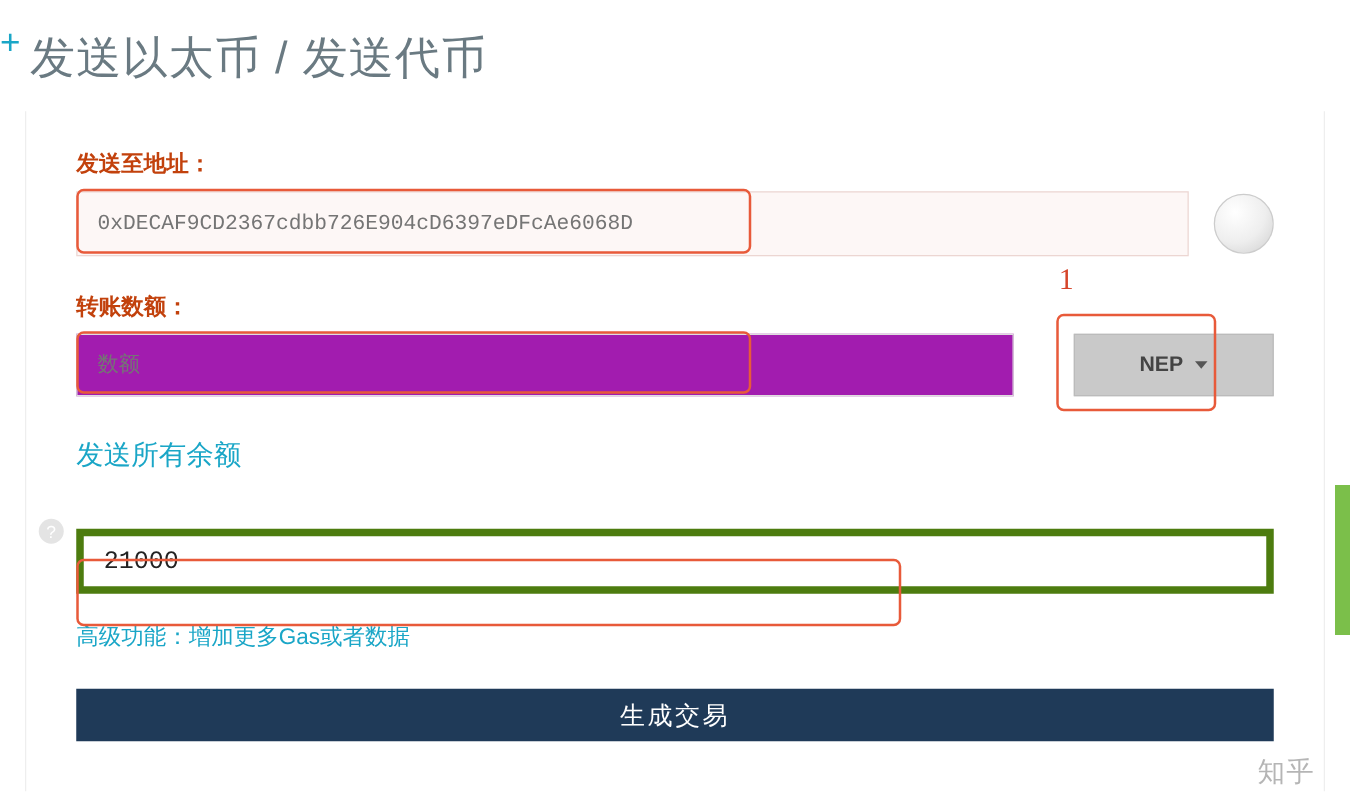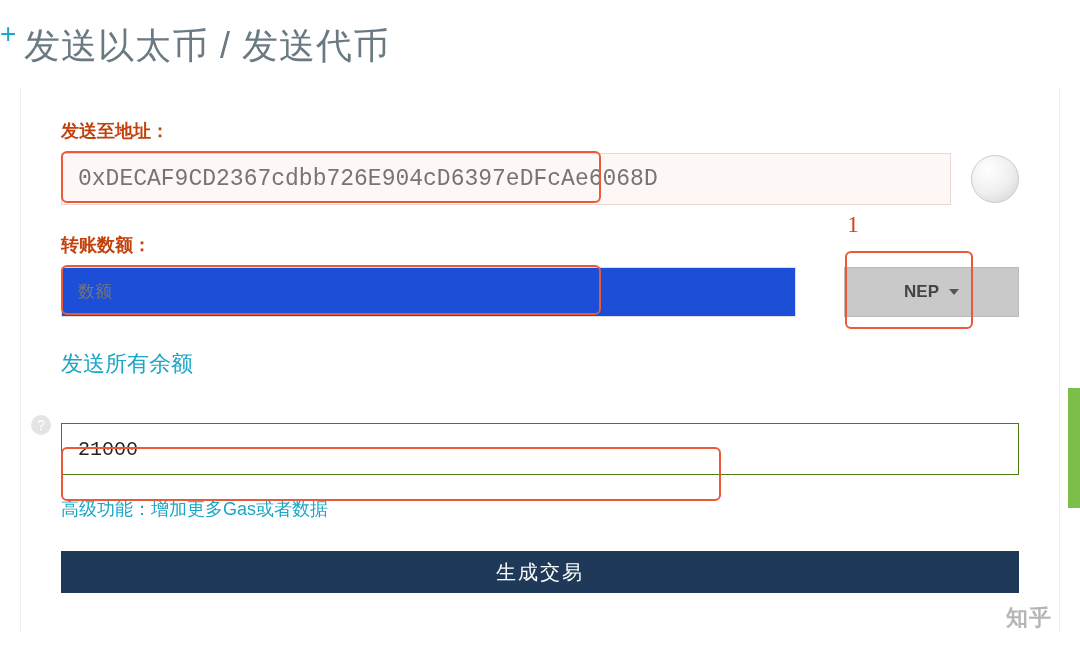--- a/index.html
+++ b/index.html
@@ -45,21 +45,21 @@
     .address-row { position: relative; margin-bottom: 28px; }
     .address-input-wrap {
       display: flex;
       align-items: center;
     }
     .address-input {
       flex: 1;
       height: 52px;
       border: 1px solid #ecd6d2;
       background: #fdf7f6;
-      font-size: 23px;
+      font-size: 17px;
       font-family: "Courier New", monospace;
       color: #b9b9b9;
       padding: 0 16px;
       outline: none;
     }
     .address-highlight {
       position: absolute;
       top: 32px;
       left: 0;
       width: 540px;
@@ -87,25 +87,25 @@
     }
     .amount-row { position: relative; margin-bottom: 10px; }
     .amount-flex { display: flex; align-items: stretch; height: 50px; }
     .amount-input {
       flex: 1;
       border: 1px solid #dedede;
       font-size: 17px;
       padding: 0 16px;
       color: #b9b9b9;
       outline: none;
-      background: #1d4ed8;
+      background: #a21caf;
     }
     .amount-gap { width: 48px; }
     .token-select {
-      width: 175px;
+      width: 160px;
       background: #c9c9c9;
       color: #444;
       display: flex;
       align-items: center;
       justify-content: center;
       font-size: 17px;
       font-weight: 600;
       cursor: pointer;
       border: 1px solid #bbb;
     }
@@ -153,21 +153,21 @@
       background: #e4e4e4;
       color: #fff;
       font-size: 14px;
       display: flex;
       align-items: center;
       justify-content: center;
     }
     .gas-input {
       width: 100%;
       height: 52px;
-      border: 1px solid #4d7c0f;
+      border: 6px solid #4d7c0f;
       background: #fff;
       font-size: 20px;
       font-family: "Courier New", monospace;
       color: #222;
       padding: 0 16px;
       outline: none;
       margin-top: 10px;
     }
     .gas-highlight {
       position: absolute;
@@ -212,21 +212,21 @@
       bottom: 14px;
       color: rgba(120,120,120,0.55);
       font-size: 22px;
       font-style: italic;
       letter-spacing: 1px;
       display: flex;
       align-items: center;
       gap: 10px;
     }
     .zhihu-logo {
-      font-weight: 700;
+      font-weight: 400;
       font-style: normal;
     }
   </style>
 </head>
 <body>
 
 <span class="plus-icon">+</span>
 <h1 class="page-title">发送以太币 / 发送代币</h1>
 
 <div class="panel">

